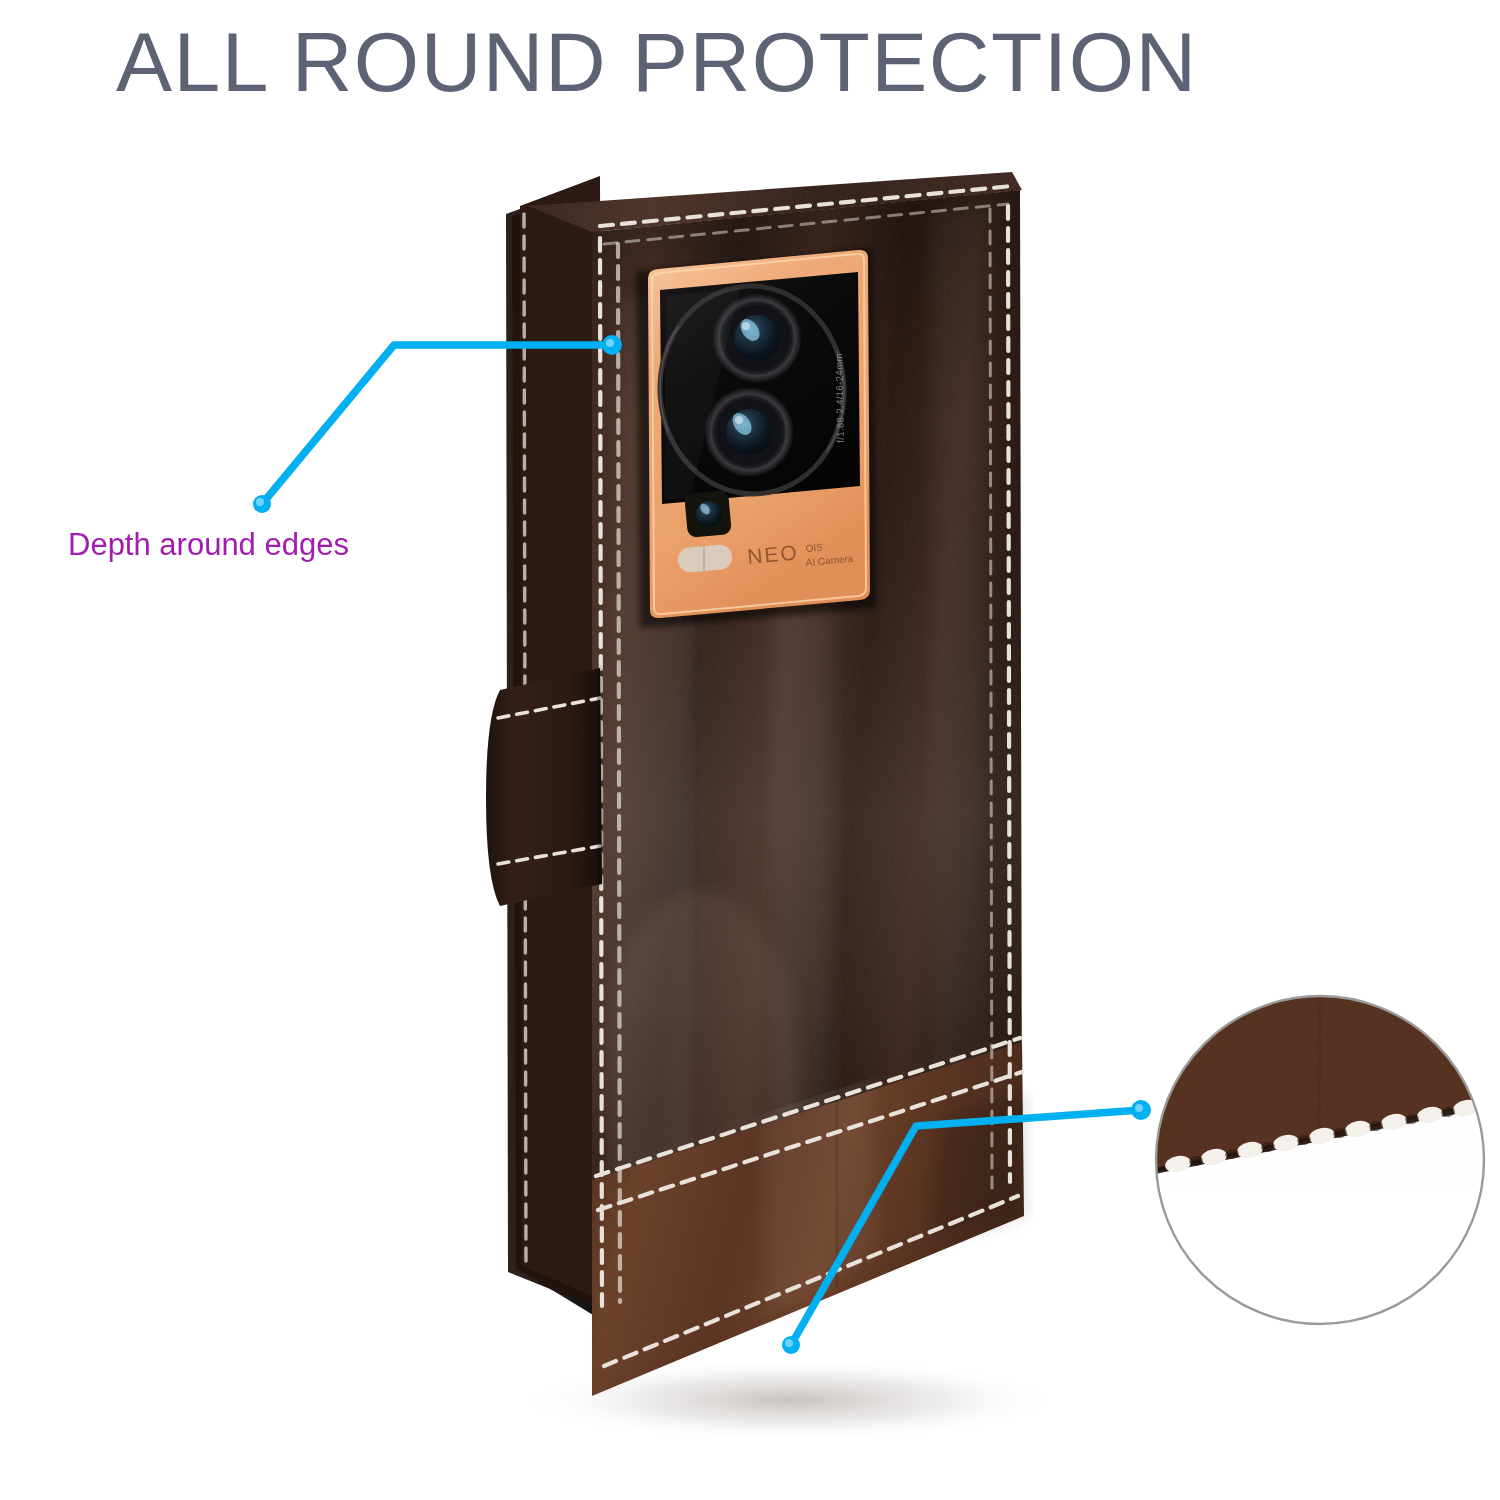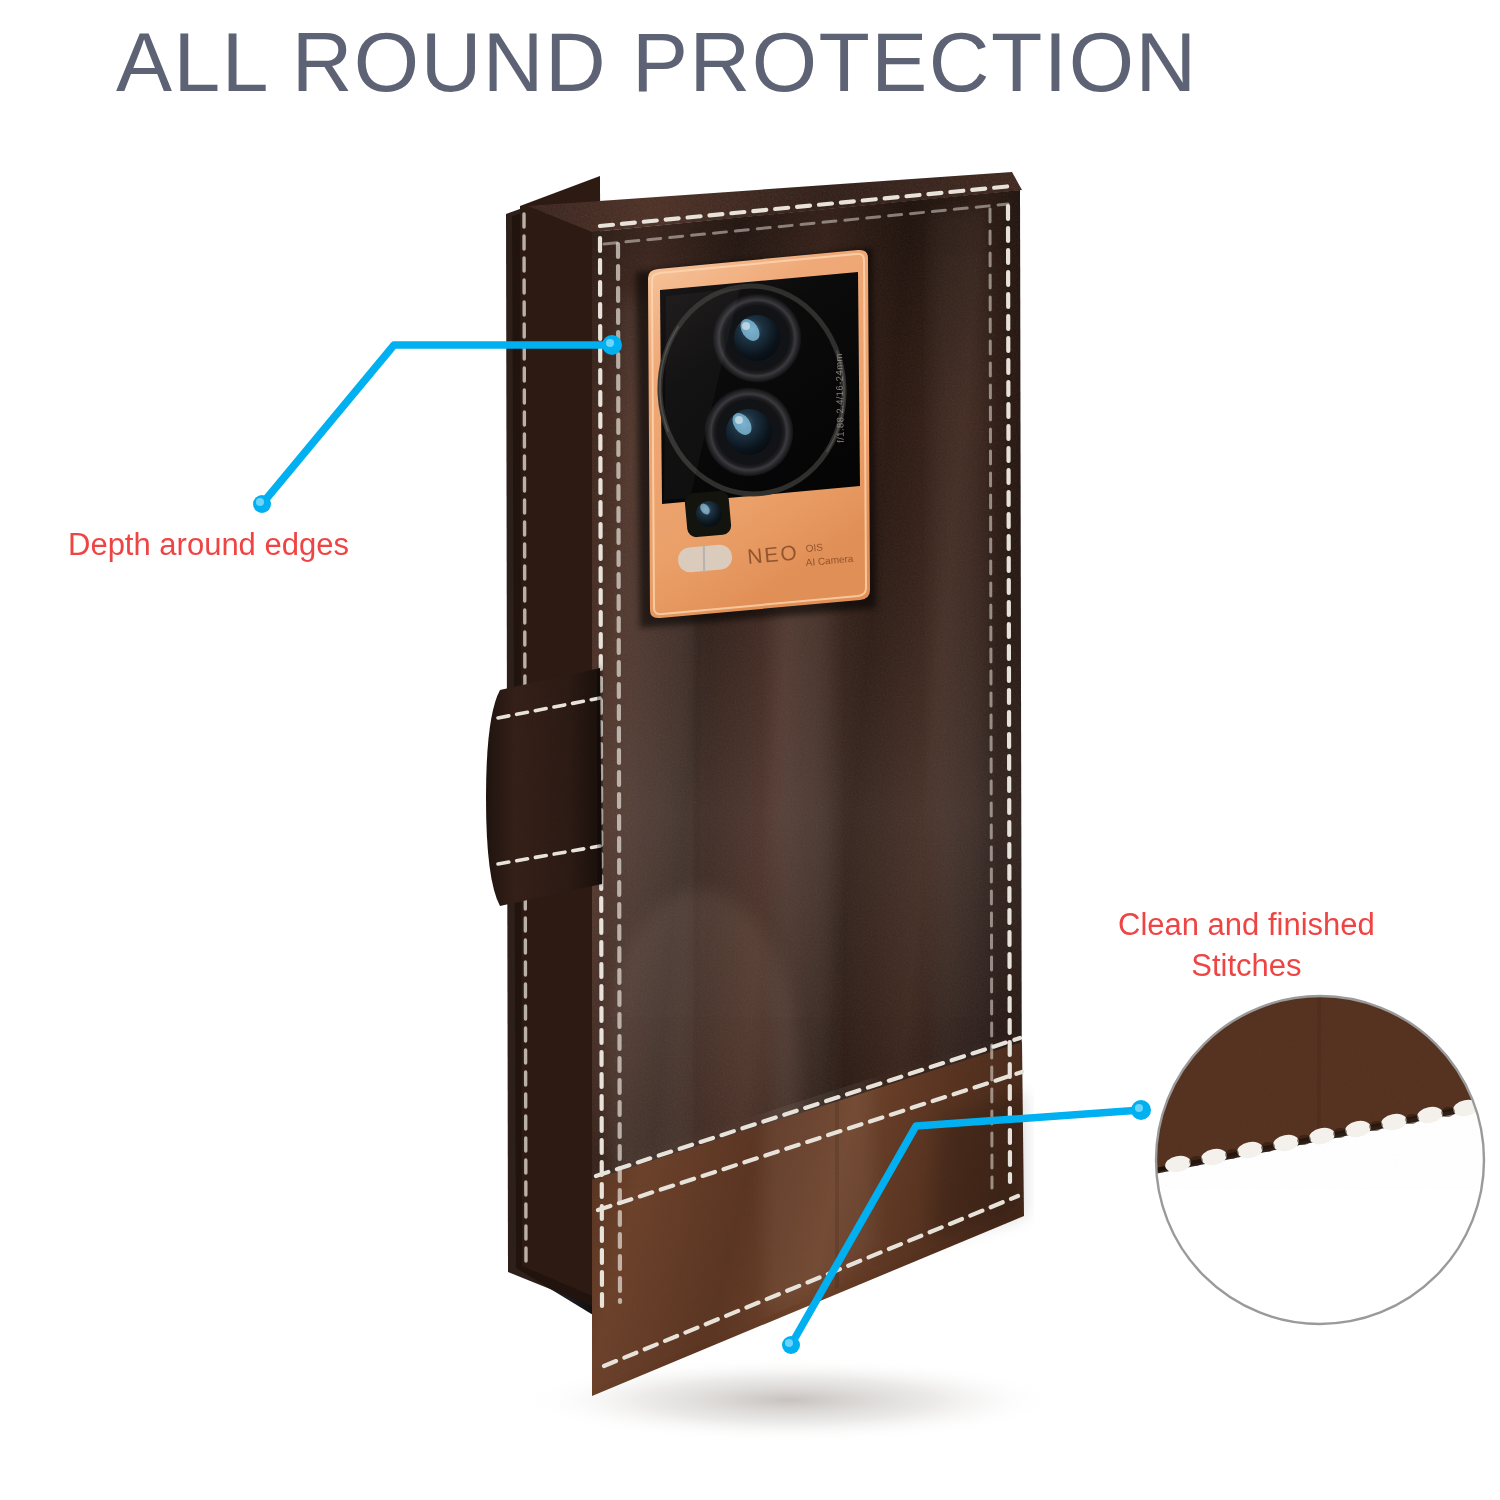--- a/index.html
+++ b/index.html
@@ -22,21 +22,21 @@
     color:#5d6374;
     white-space:nowrap;
     font-family:"Liberation Sans", sans-serif;
   }
 
   
   .callout {
     position:absolute;
     font-size:31px;
     line-height:1.32;
-    color:#ef4444;
+    color:#a21caf;
     text-align:center;
     white-space:nowrap;
   }
   #callout-left  { left:68px;  top:525px; }
   #callout-right { left:1118px; top:905px; }
 
   
   #pointers { position:absolute; left:0; top:0; width:1500px; height:1500px; }
 
   
@@ -342,18 +342,14 @@
       <circle cx="610" cy="343" r="4"></circle>
       <circle cx="789" cy="1343" r="4"></circle>
       <circle cx="1139" cy="1108" r="4"></circle>
     </g>
   </svg>
 
   <div class="callout" id="callout-left">
     <div>Depth around edges</div>
   </div>
 
-  <div class="callout" id="callout-right">
-    <div>Clean and finished</div>
-    <div>Stitches</div>
-  </div>
 
 </div>
 
 </body></html>

